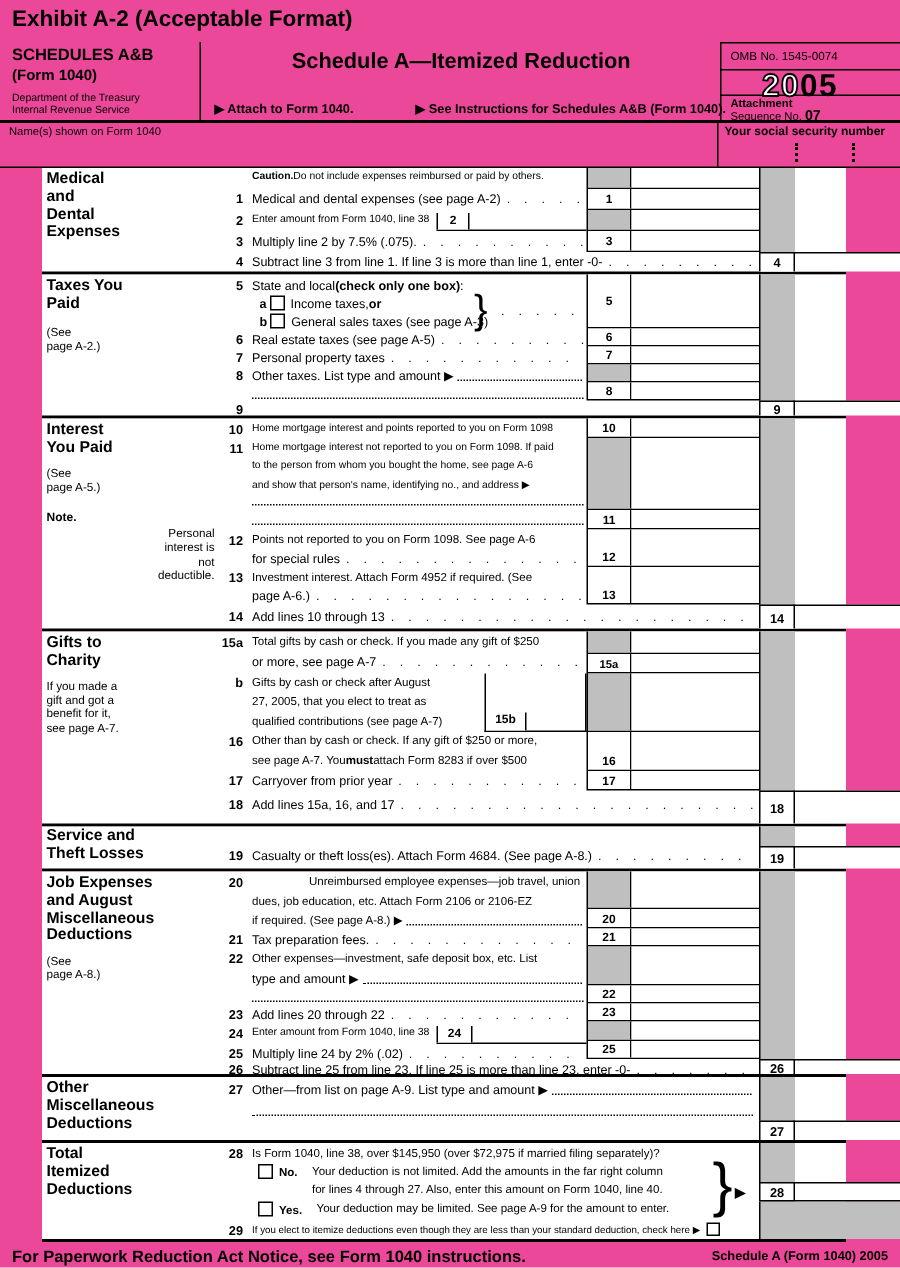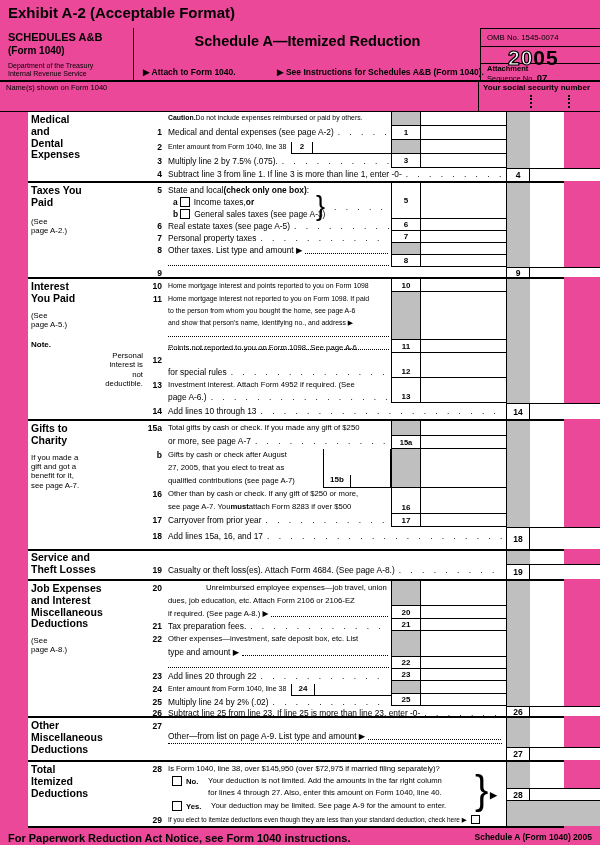--- a/index.html
+++ b/index.html
@@ -235,21 +235,21 @@
       </div>
     <div class="tr xs" style="top:28px;width:221px;">
         <span>to the person from whom you bought the home, see page A-6</span>
       </div>
     <div class="tr xs" style="top:40px;width:221px;">
         <span>and show that person's name, identifying no., and address ▶</span>
       </div>
     <div class="dfr" style="left:140px;top:57px;width:221px;"></div>
     <div class="dfr" style="left:140px;top:70px;width:221px;"></div>
     <div class="ln" style="top:76px;">12</div>
-    <div class="tr sm" style="top:64px;width:221px;">
+    <div class="tr sm" style="top:76px;width:221px;">
         <span>Points not reported to you on Form 1098. See page A-6</span>
       </div>
     <div class="tr" style="top:88px;width:221px;">
         <span>for special rules</span>
         <span class="ld"></span>
       </div>
     <div class="ln" style="top:101px;">13</div>
     <div class="tr sm" style="top:101px;width:221px;">
         <span>Investment interest. Attach Form 4952 if required. (See</span>
       </div>
@@ -378,21 +378,21 @@
         <span class="ld"></span>
       </div>
     <div class="st" style="top:0;height:13px;"></div>
     <div class="rb" style="top:13px;height:15px;"></div>
     <div class="sb" style="top:13px;height:15px;">19</div>
   </div>
 
   <div class="sec" style="top:581px;height:137px;">
     <div class="lbl">
       <div>Job Expenses</div>
-      <div>and Interest</div>
+      <div>and August</div>
       <div>Miscellaneous</div>
       <div>Deductions</div>
       <div class="lblsub" style="margin-top:6px;">
           <div>(See</div>
           <div>page A-8.)</div>
         </div>
     </div>
     <div class="ln" style="top:2px;">20</div>
     <div class="tr sm" style="top:2px;width:221px;padding-left:38px;">
         <span>Unreimbursed employee expenses—job travel, union</span>
@@ -479,21 +479,21 @@
     <div class="sb" style="top:125px;height:10px;">26</div>
   </div>
 
   <div class="sec" style="top:718px;height:44px;">
     <div class="lbl">
       <div>Other</div>
       <div>Miscellaneous</div>
       <div>Deductions</div>
     </div>
     <div class="ln" style="top:3px;">27</div>
-    <div class="tr" style="top:13px;width:334px;">
+    <div class="tr" style="top:3px;width:334px;">
         <span>Other—from list on page A-9. List type and amount ▶</span>
         <span class="df"></span>
       </div>
     <div class="dfr" style="left:140px;top:25px;width:334px;"></div>
     <div class="st" style="top:0;height:29px;"></div>
     <div class="rb" style="top:29px;height:13px;"></div>
     <div class="sb" style="top:29px;height:13px;">27</div>
   </div>
 
   <div class="sec" style="top:762px;height:66px;">

